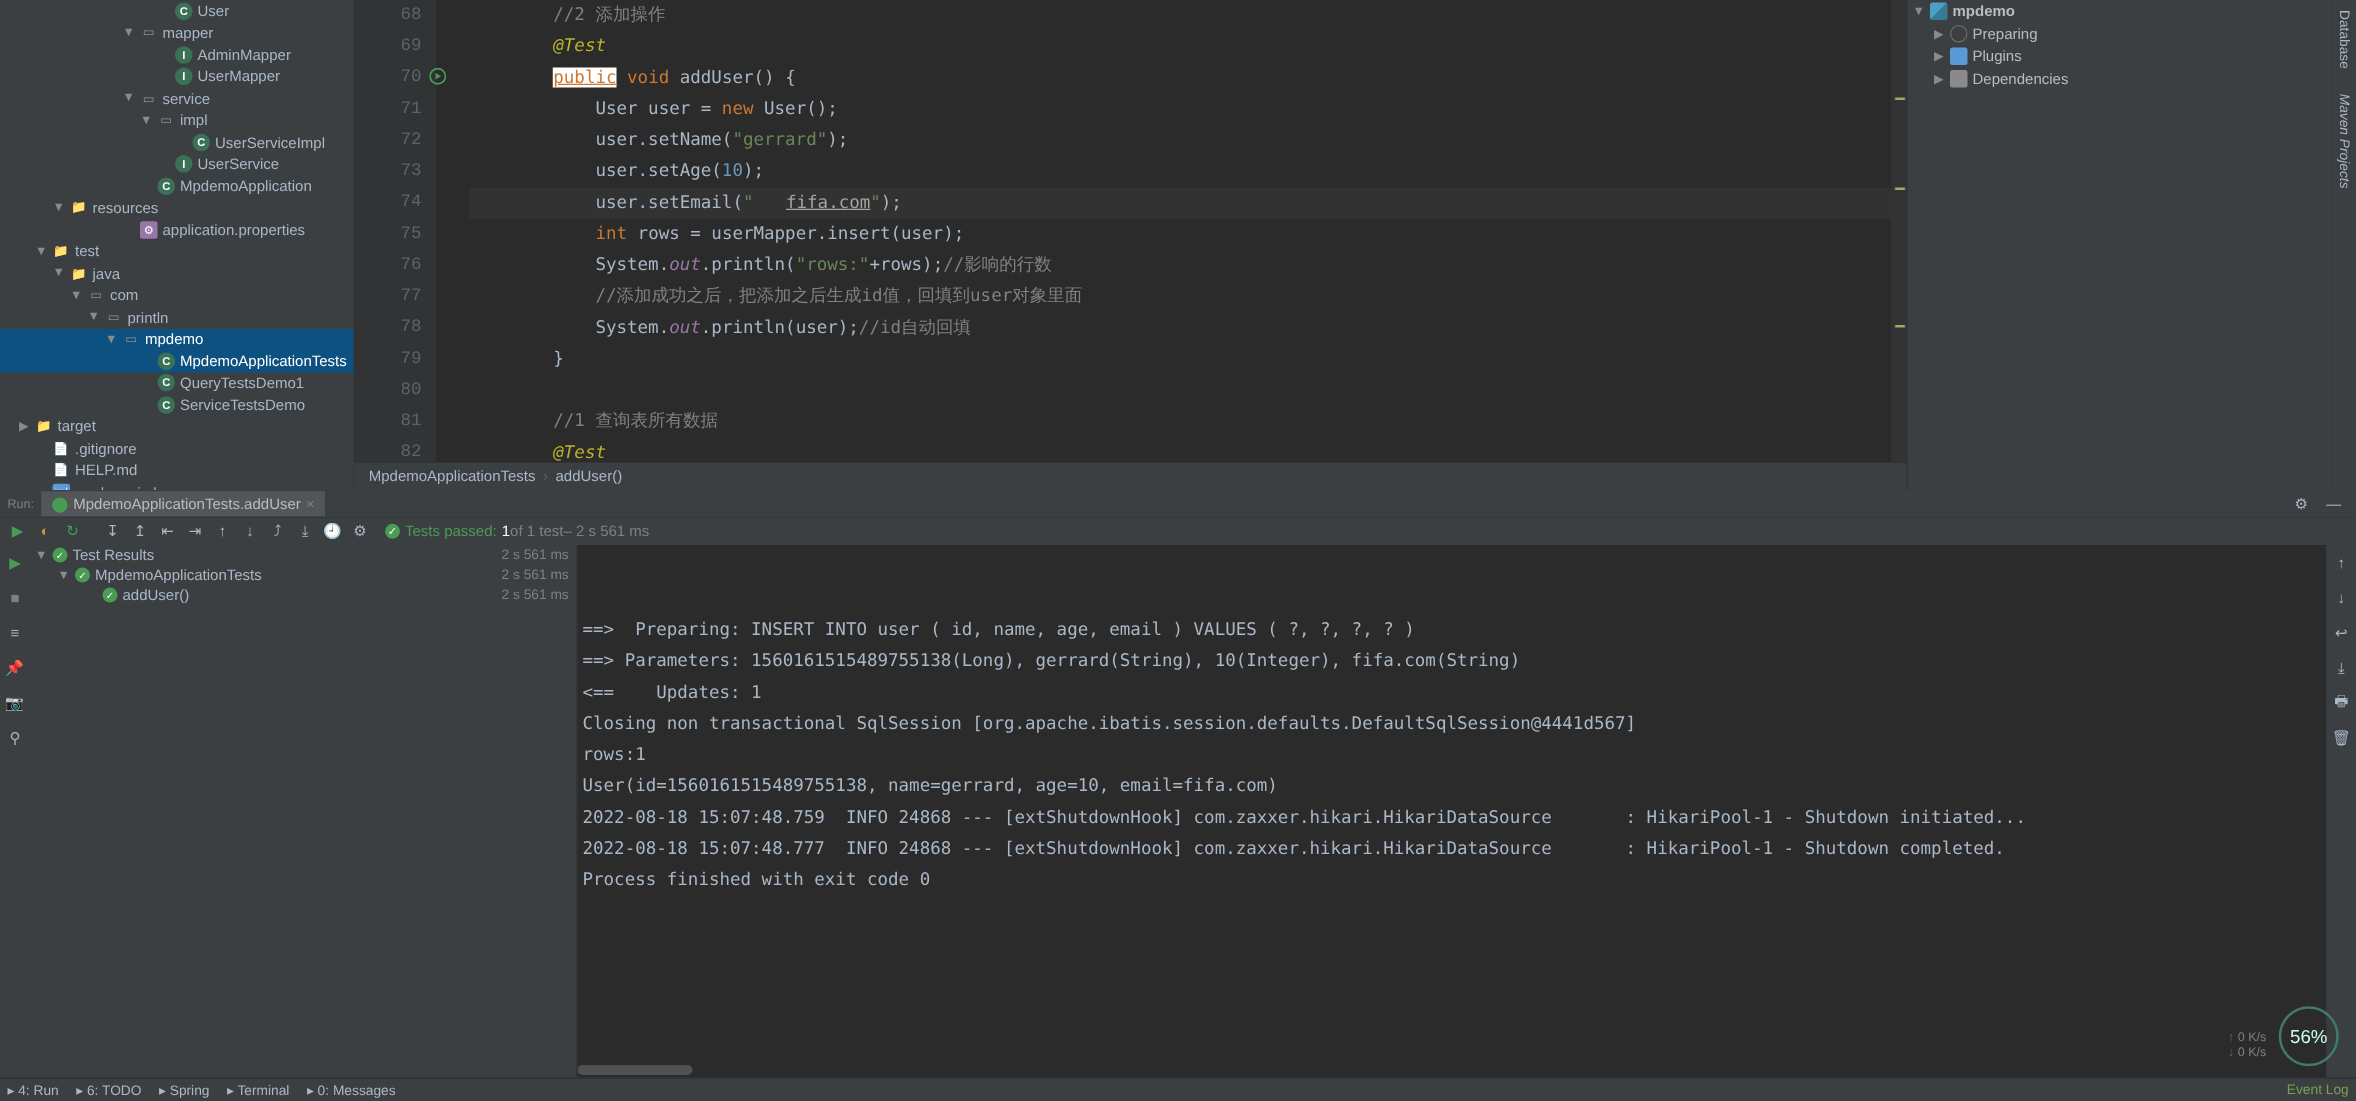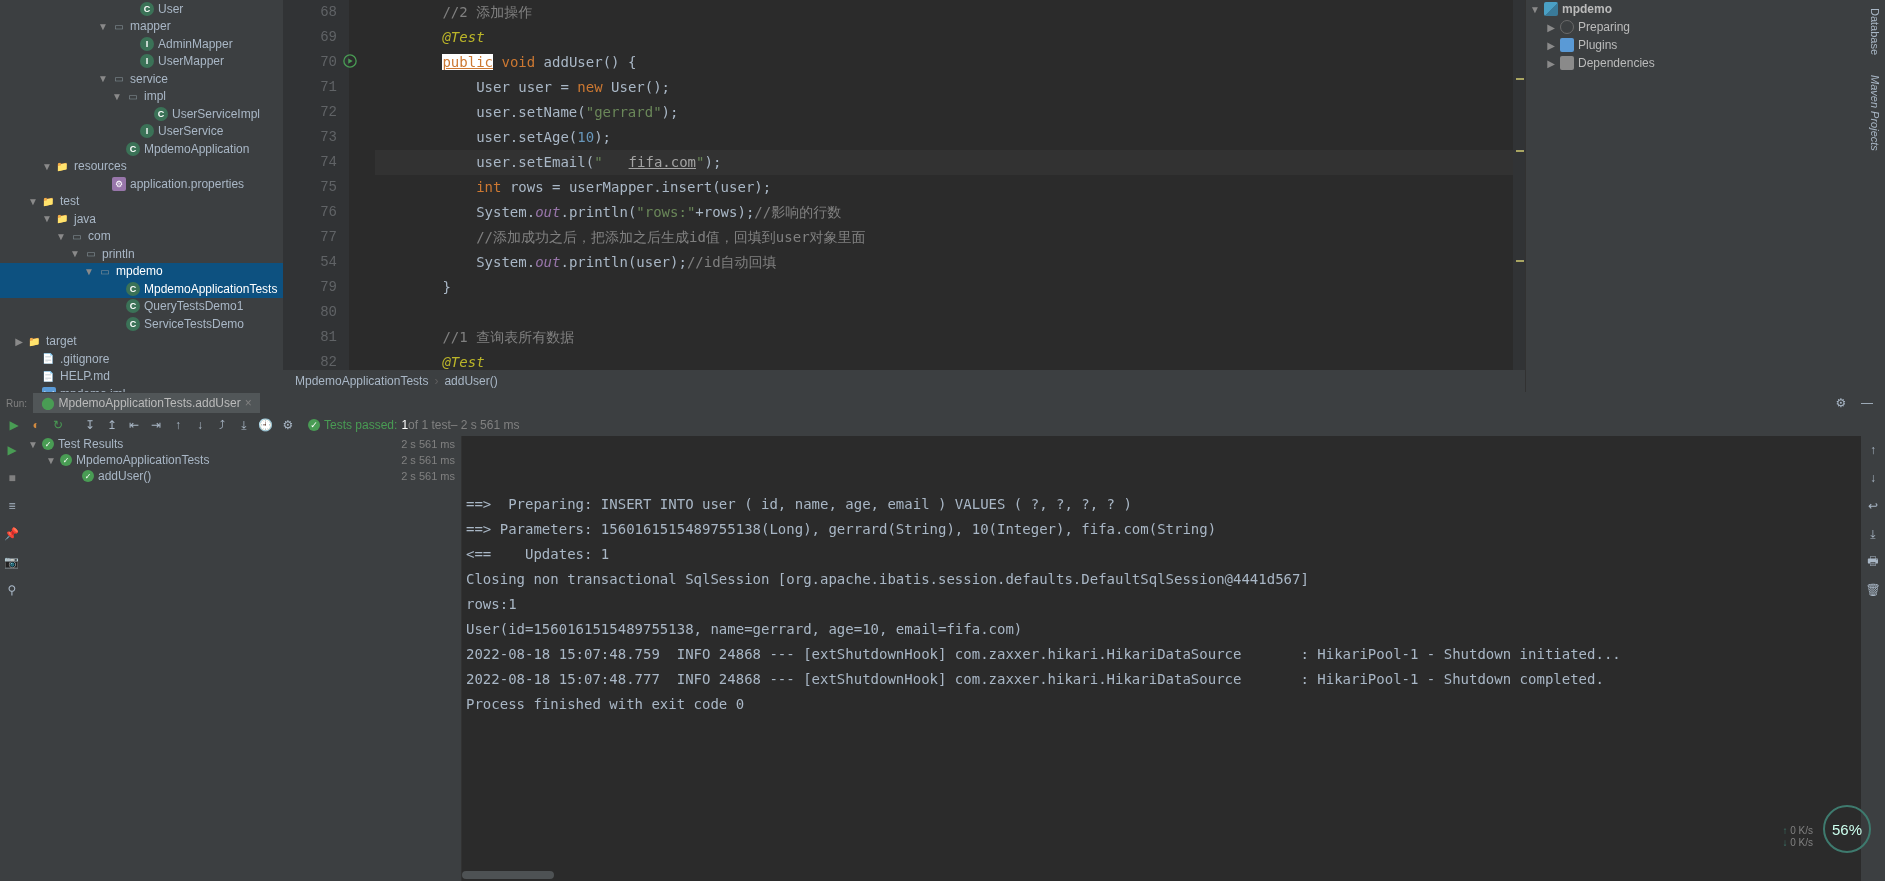--- a/index.html
+++ b/index.html
@@ -229,21 +229,21 @@
                   <path d="M6 5 L11 8 L6 11 Z" fill="#499c54"></path>
                 </svg>
               </span></div>
             <div class="ln">71</div>
             <div class="ln">72</div>
             <div class="ln">73</div>
             <div class="ln">74</div>
             <div class="ln">75</div>
             <div class="ln">76</div>
             <div class="ln">77</div>
-            <div class="ln">54</div>
+            <div class="ln">78</div>
             <div class="ln">79</div>
             <div class="ln">80</div>
             <div class="ln">81</div>
             <div class="ln">82</div>
           </div>
         <div class="code" id="code"><div class="line">        <span class="c-comment">//2 添加操作</span></div><div class="line">        <span class="c-anno">@Test</span></div><div class="line">        <span class="c-kwpub">public</span> <span class="c-kw">void</span> <span class="c-call">addUser</span>() {</div><div class="line">            User user = <span class="c-kw">new</span> User();</div><div class="line">            user.setName(<span class="c-str">"gerrard"</span>);</div><div class="line">            user.setAge(<span class="c-num">10</span>);</div><div class="line hl">            user.setEmail(<span class="c-str">"</span><span class="c-link">fifa.com</span><span class="c-str">"</span>);</div><div class="line">            <span class="c-kw">int</span> rows = userMapper.insert(user);</div><div class="line">            System.<span class="c-static">out</span>.println(<span class="c-str">"rows:"</span>+rows);<span class="c-comment">//影响的行数</span></div><div class="line">            <span class="c-comment">//添加成功之后，把添加之后生成id值，回填到user对象里面</span></div><div class="line">            System.<span class="c-static">out</span>.println(user);<span class="c-comment">//id自动回填</span></div><div class="line">        }</div><div class="line"></div><div class="line">        <span class="c-comment">//1 查询表所有数据</span></div><div class="line">        <span class="c-anno">@Test</span></div></div>
       </div>
       <div class="right-gutter" id="rgut">
           <div class="mark" style="top: 78px;"></div>
           <div class="mark" style="top: 150px;"></div>
@@ -362,20 +362,29 @@
     <div class="console-right-btns">
       <span class="tool-btn">↑</span>
       <span class="tool-btn">↓</span>
       <span class="tool-btn">↩</span>
       <span class="tool-btn">⤓</span>
       <span class="tool-btn">🖶</span>
       <span class="tool-btn">🗑</span>
     </div>
   </div>
 
+  <div class="bottombar" id="bbar">
+      <span>▸ 4: Run</span>
+      <span>▸ 6: TODO</span>
+      <span>▸ Spring</span>
+      <span>▸ Terminal</span>
+      <span>▸ 0: Messages</span>
+    <div class="spacer"></div>
+    <span style="color:#799e4c">Event Log</span>
+  </div>
 
   <div class="net-ind">
     <div class="up">0 K/s</div>
     <div class="dn">0 K/s</div>
   </div>
   <div class="big-pct">
     <span>56%</span>
   </div>
 </div>
 

